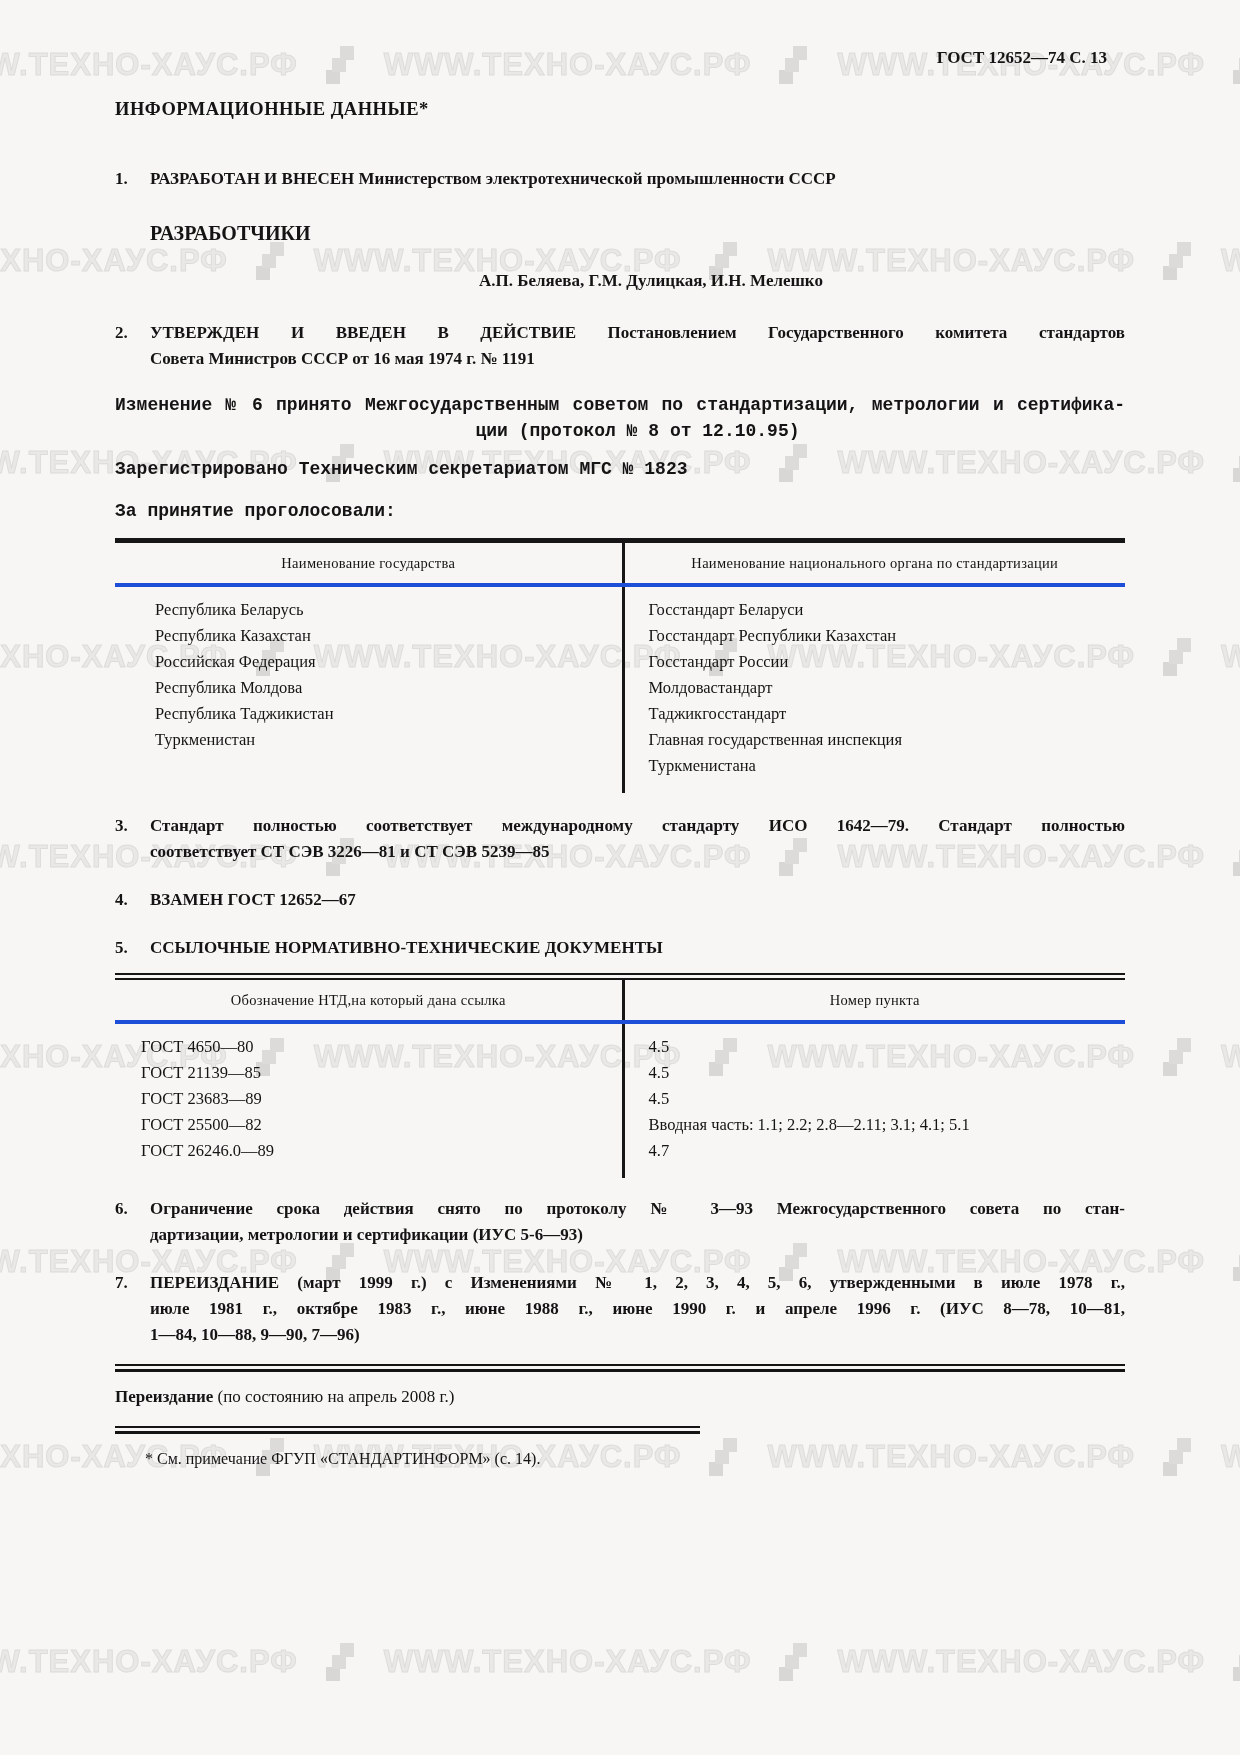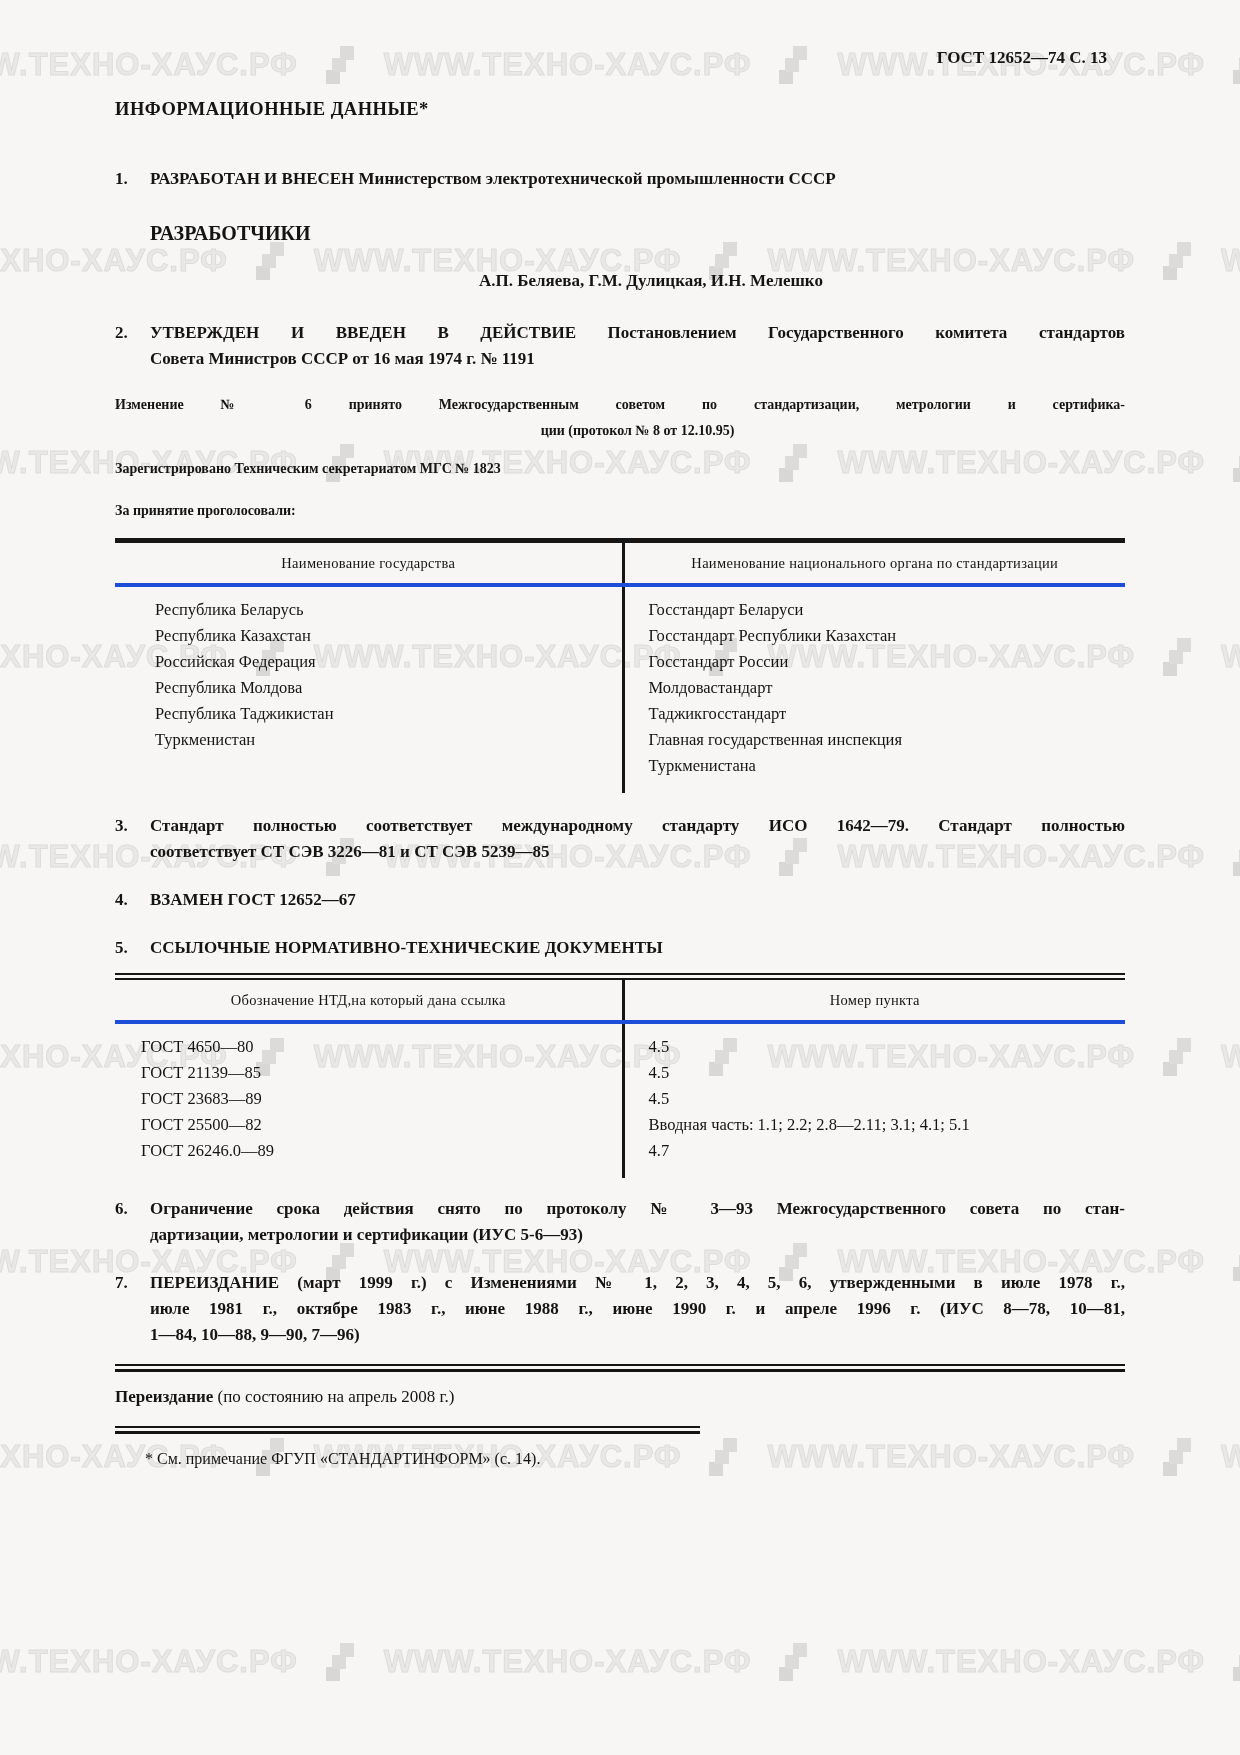--- a/index.html
+++ b/index.html
@@ -45,21 +45,21 @@
   .item { display:flex; font-size:17px; font-weight:700; line-height:26px; }
   .item .num { width:35px; flex:none; }
   .item .itext { flex:1; min-width:0; }
   .line { display:block; }
   .fline { text-align:justify; text-align-last:justify; }
 
   .mt-item1 { margin-top:44px; }
   .sub-heading { margin:28px 0 0 35px; font-size:20px; font-weight:700; line-height:26px; }
   .names { margin:22px 0 0 62px; font-size:17px; font-weight:700; line-height:26px;text-align:center; }
   .mt-item2 { margin-top:26px; }
-  .para { font-size:14px; font-weight:700; line-height:26px; }
+  .para { font-size:18px; font-weight:700; line-height:26px;font-family:Liberation Mono, monospace; }
   .mt-amendment { margin-top:20px; }
   .para .indent { padding-left:35px;text-align:center; }
   .mt-registered { margin-top:12px; }
   .mt-intro { margin-top:16px; }
   .mt-item3 { margin-top:20px; }
   .mt-item4 { margin-top:22px; }
   .mt-item5 { margin-top:22px; }
   .mt-item6 { margin-top:18px; }
   .mt-item7 { margin-top:22px; }
 

